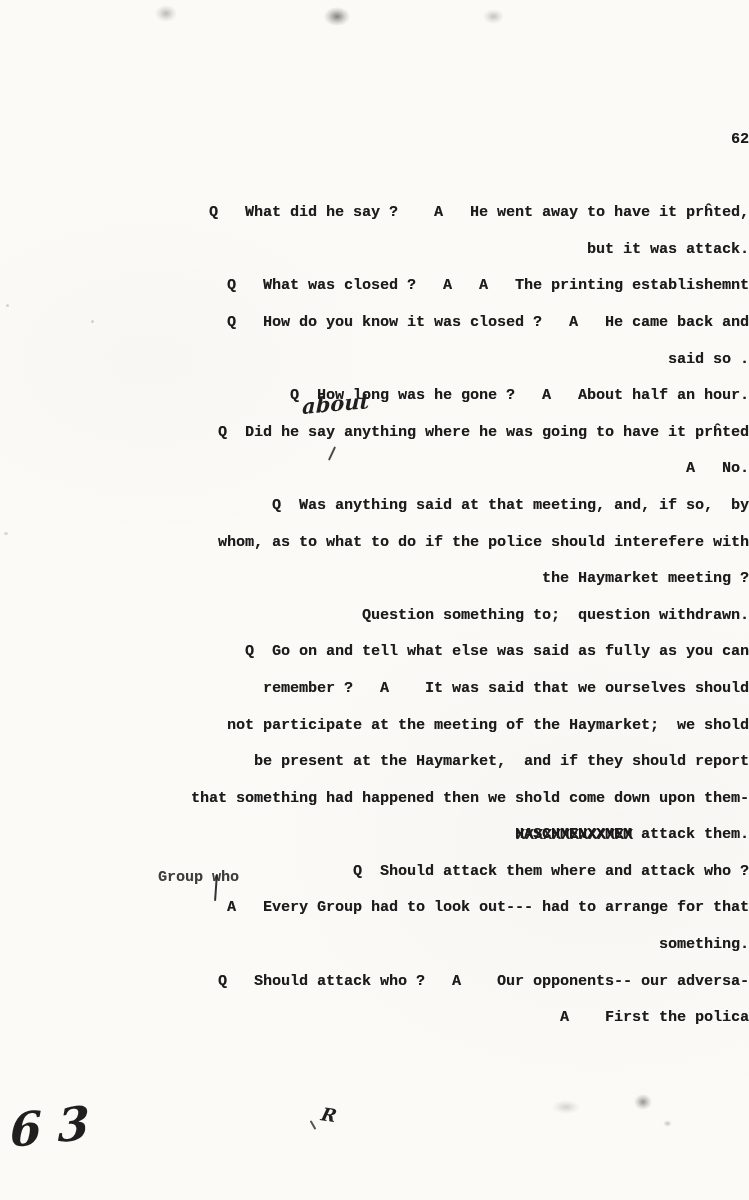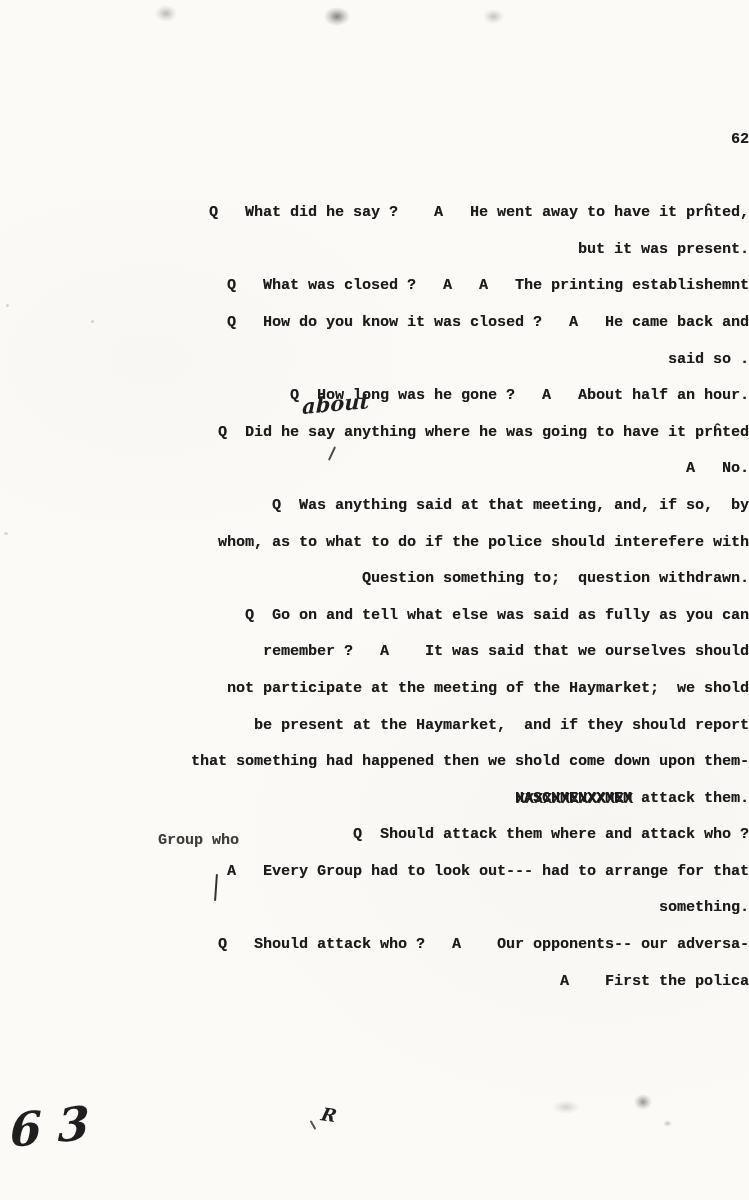--- a/index.html
+++ b/index.html
@@ -62,29 +62,30 @@
   }
 </style>
 </head>
 <body>
 
 <div class="page">
   <div class="doc-body">
       <div class="line"> 62</div>
       <div class="line"></div>
       <div class="line">Q   What did he say ?    A   He went away to have it prĥted,</div>
-      <div class="line">but it was present.</div>
+      <div class="line">but it was attack.</div>
       <div class="line">    Q   What was closed ?   A   A   The printing establishemnt</div>
       <div class="line">    Q   How do you know it was closed ?   A   He came back and</div>
       <div class="line">said so .</div>
       <div class="line">   Q  How long was he gone ?   A   About half an hour.</div>
       <div class="line">    Q  Did he say anything where he was going to have it prĥted</div>
       <div class="line">    A   No.</div>
       <div class="line">    Q  Was anything said at that meeting, and, if so,  by</div>
       <div class="line">whom, as to what to do if the police should interefere with</div>
+      <div class="line">the Haymarket meeting ?</div>
       <div class="line">          Question something to;  question withdrawn.</div>
       <div class="line">   Q  Go on and tell what else was said as fully as you can</div>
       <div class="line">    remember ?   A    It was said that we ourselves should</div>
       <div class="line">not participate at the meeting of the Haymarket;  we shold</div>
       <div class="line">be present at the Haymarket,  and if they should report</div>
       <div class="line">that something had happened then we shold come down upon them-</div>
       <div class="line"><span class="overstrike">HASCHMENXXMEM<span class="over">XXXXXXXXXXXXX</span></span> attack them.</div>
       <div class="line">     Q  Should attack them where and attack who ?<span class="ghost" style="left: 72px; top: 6px;">Group who</span></div>
       <div class="line">   A   Every Group had to look out--- had to arrange for that</div>
       <div class="line">something.</div>

